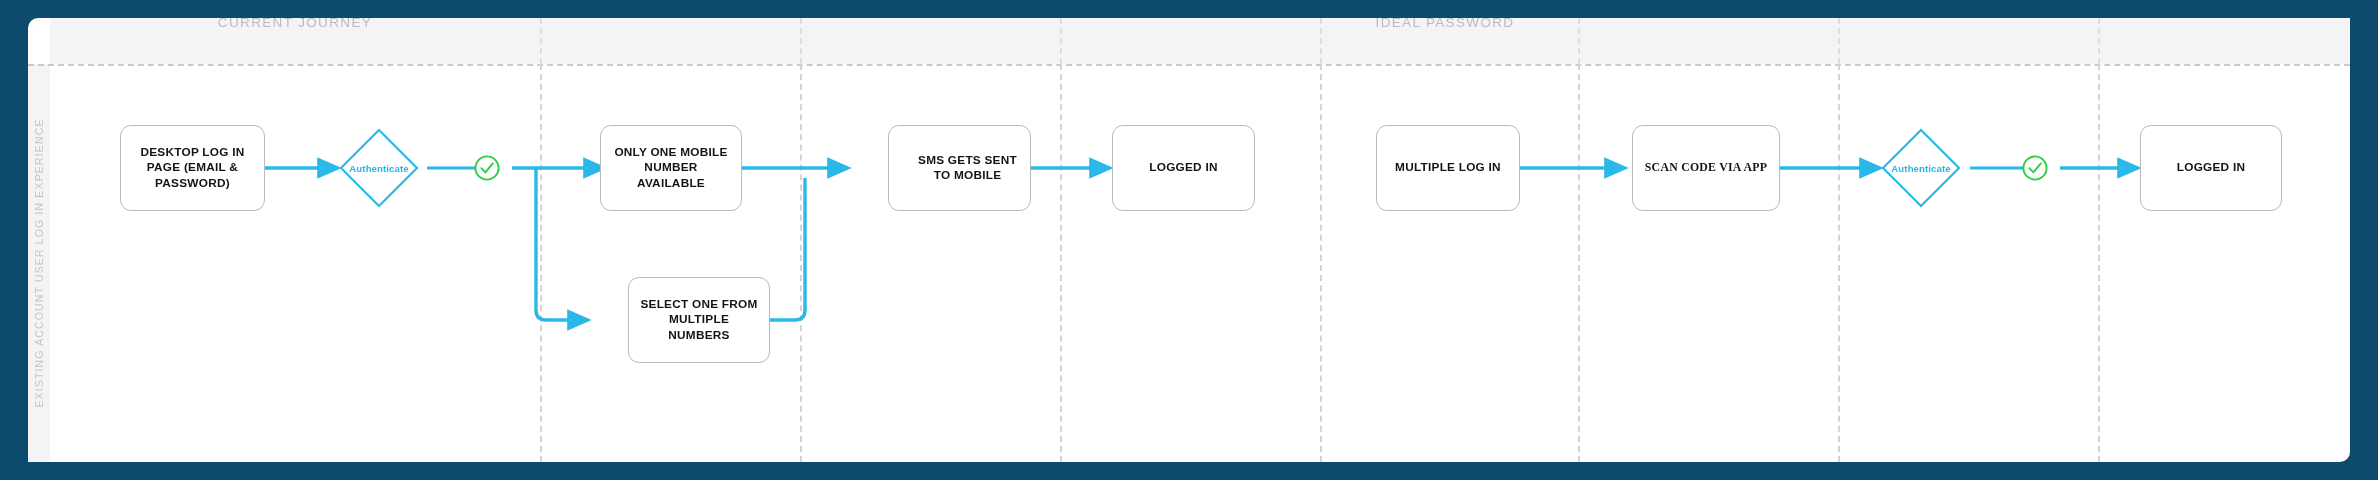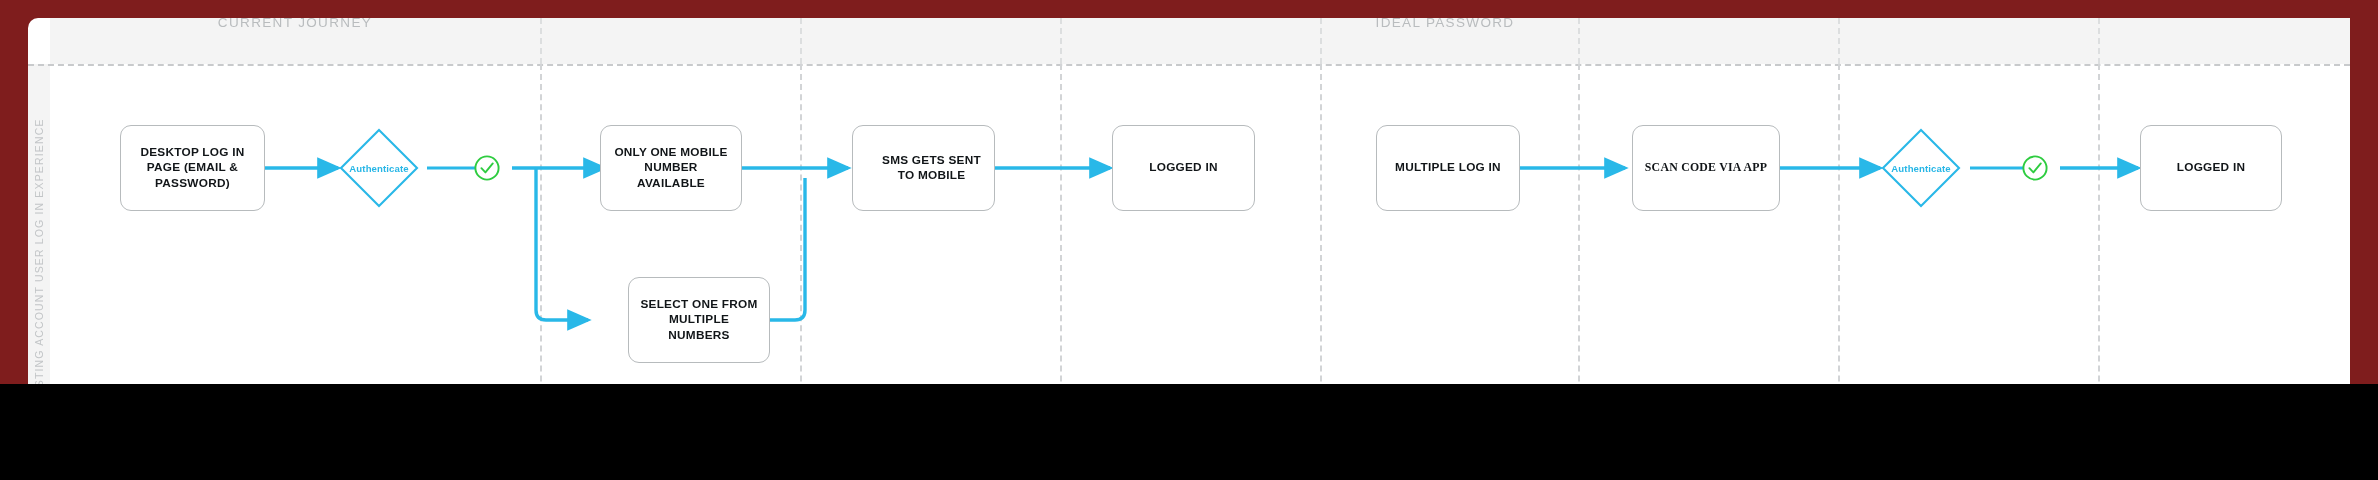--- a/index.html
+++ b/index.html
@@ -3,22 +3,22 @@
 <meta charset="utf-8">
 <style>
   html, body {
     margin: 0; padding: 0;
     background: #000000;
     font-family: "Liberation Sans", sans-serif;
   }
   #stage {
     position: relative;
     width: 2378px;
-    height: 384px;
-    background: #7f1d1d;
+    height: 480px;
+    background: #0c4a6e;
     overflow: hidden;
   }
   
   #board {
     position: absolute;
     left: 28px;
     top: 18px;
     width: 2322px;
     height: 444px;
     background: #ffffff;
@@ -219,21 +219,21 @@
     <svg width="26" height="26" viewBox="0 0 26 26">
       <circle cx="13" cy="13" r="11.6" fill="#ffffff" stroke="#2ecc40" stroke-width="1.9"></circle>
       <path d="M 7.4 13.2 L 11.4 17.4 L 18.8 8.4" fill="none" stroke="#2ecc40" stroke-width="1.9" stroke-linecap="round" stroke-linejoin="round"></path>
     </svg>
   </div>
 
   <div class="node" style="left:600px; top:125px; width:142px; height:86px;">ONLY ONE MOBILE NUMBER AVAILABLE</div>
 
   <div class="node" style="left:628px; top:277px; width:142px; height:86px;">SELECT ONE FROM MULTIPLE NUMBERS</div>
 
-  <div class="node" style="left:852px; top:125px; width:143px; height:86px;padding-left:25px;">SMS GETS SENT TO MOBILE</div>
+  <div class="node" style="left:888px; top:125px; width:143px; height:86px;padding-left:25px;">SMS GETS SENT TO MOBILE</div>
 
   <div class="node" style="left:1112px; top:125px; width:143px; height:86px;">LOGGED IN</div>
 
   <div class="node" style="left:1376px; top:125px; width:144px; height:86px;">MULTIPLE LOG IN</div>
 
   <div class="node" style="left:1632px; top:125px; width:148px; height:86px;font-family:Liberation Serif, serif;">SCAN CODE VIA APP</div>
 
   <div class="diamond-wrap" style="left:1880px; top:127px;">
     <svg width="82" height="82" viewBox="0 0 82 82">
       <polygon points="41,3 79,41 41,79 3,41" fill="#ffffff" stroke="#29b8e8" stroke-width="2.1"></polygon>

